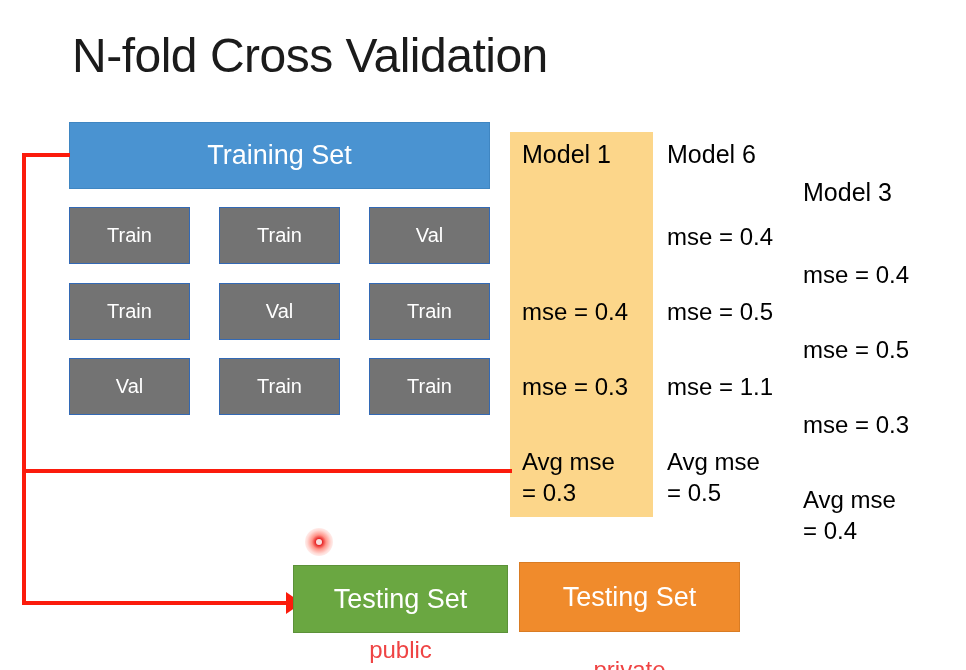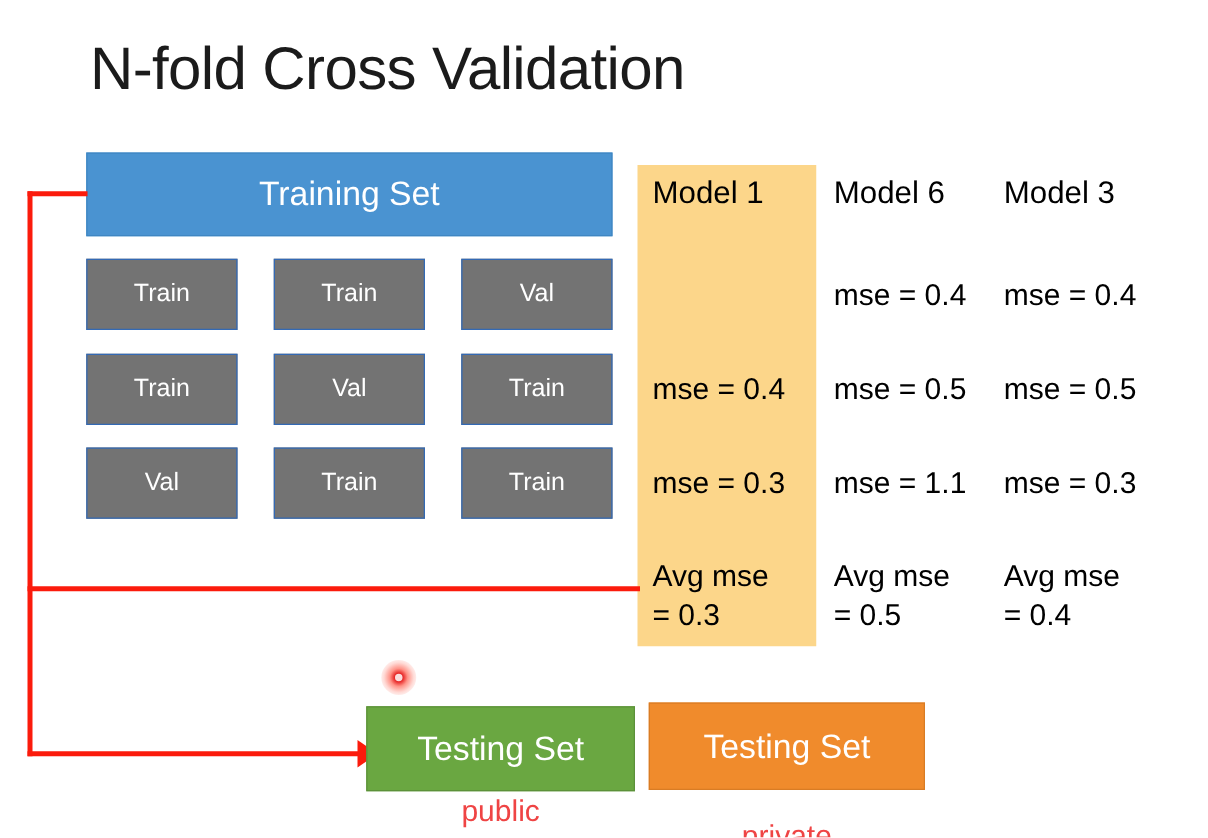--- a/index.html
+++ b/index.html
@@ -84,21 +84,21 @@
     white-space: nowrap;
   }
   .cell-head    { top: 8px;   font-size: 25px; }
   .cell-r1      { top: 91px;  font-size: 24px; }
   .cell-r2      { top: 166px; font-size: 24px; }
   .cell-r3      { top: 241px; font-size: 24px; }
   .cell-avg     { top: 314px; font-size: 24px; line-height: 31px; }
 
   #model1-col { left: 510px; }
   #model2-col { left: 655px; }
-  #model3-col { left: 791px; }
+  #model3-col { left: 791px; margin-top: 38px; }
 
   
   #testing-public {
     left: 293px;
     top: 565px;
     width: 215px;
     height: 68px;
     background: #6aa741;
     border: 1px solid #5c9139;
     font-size: 27px;

